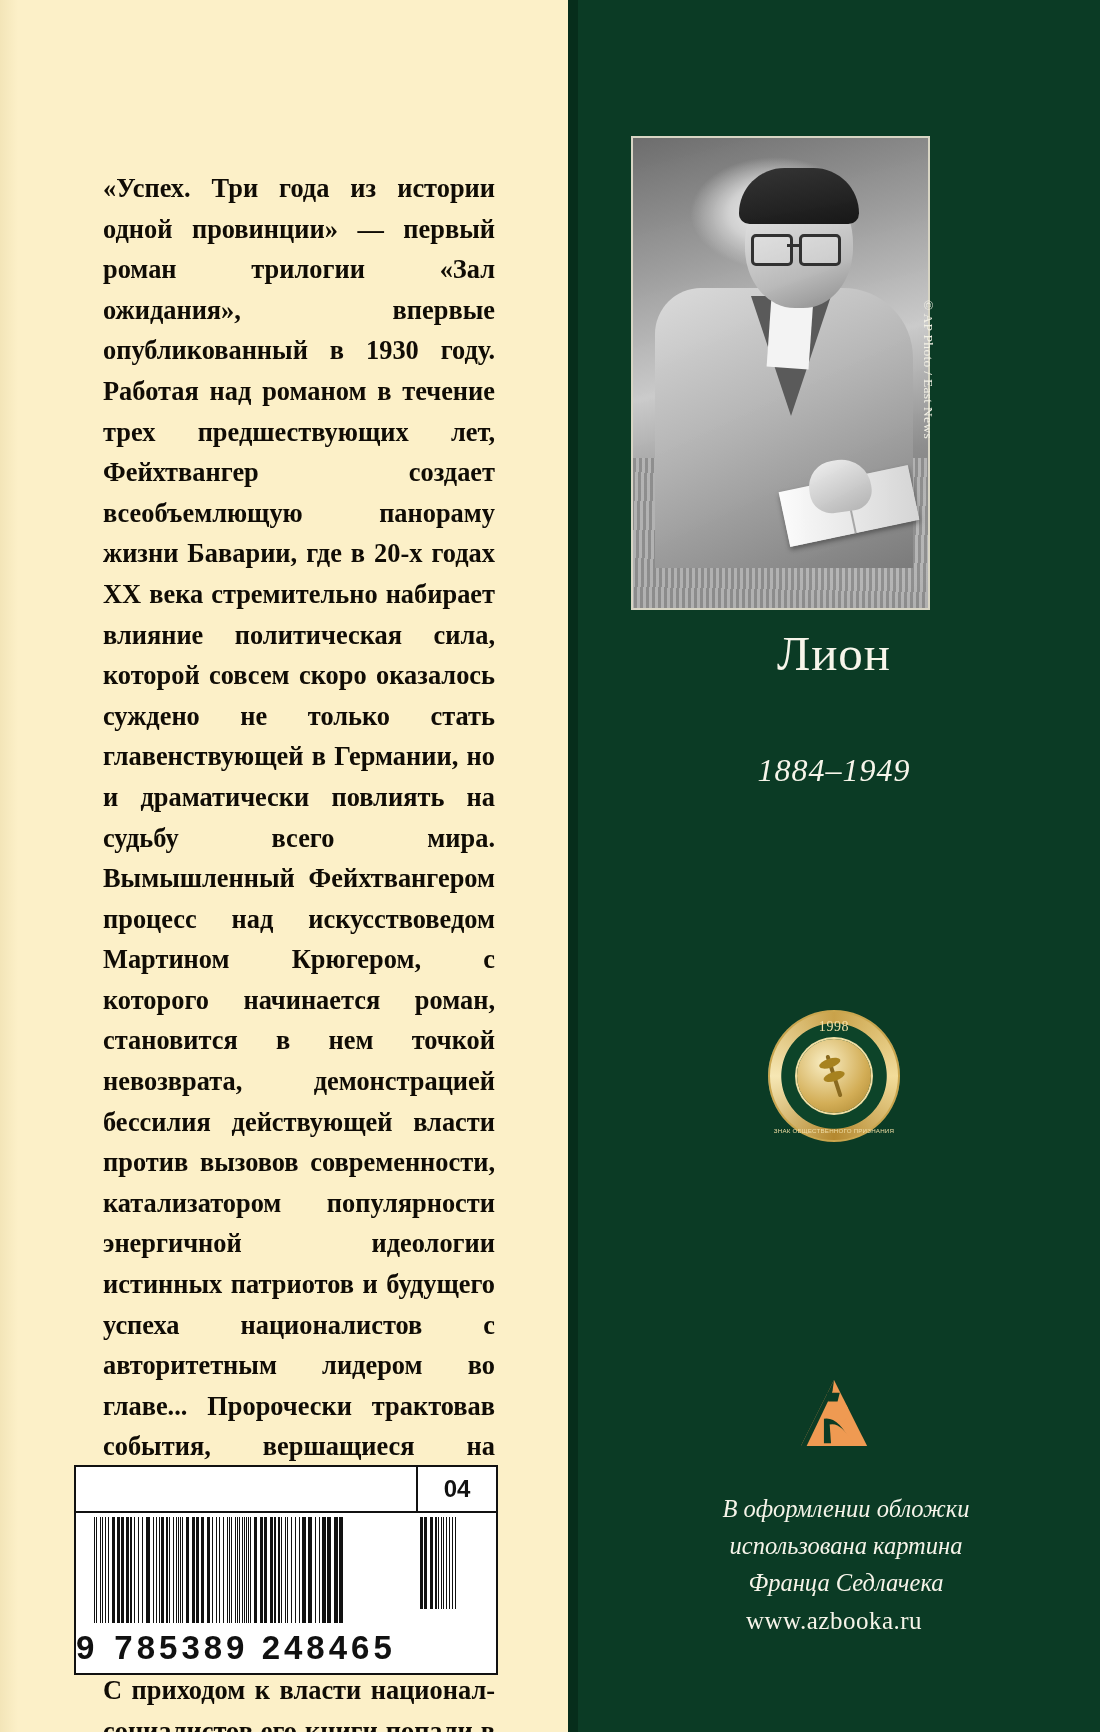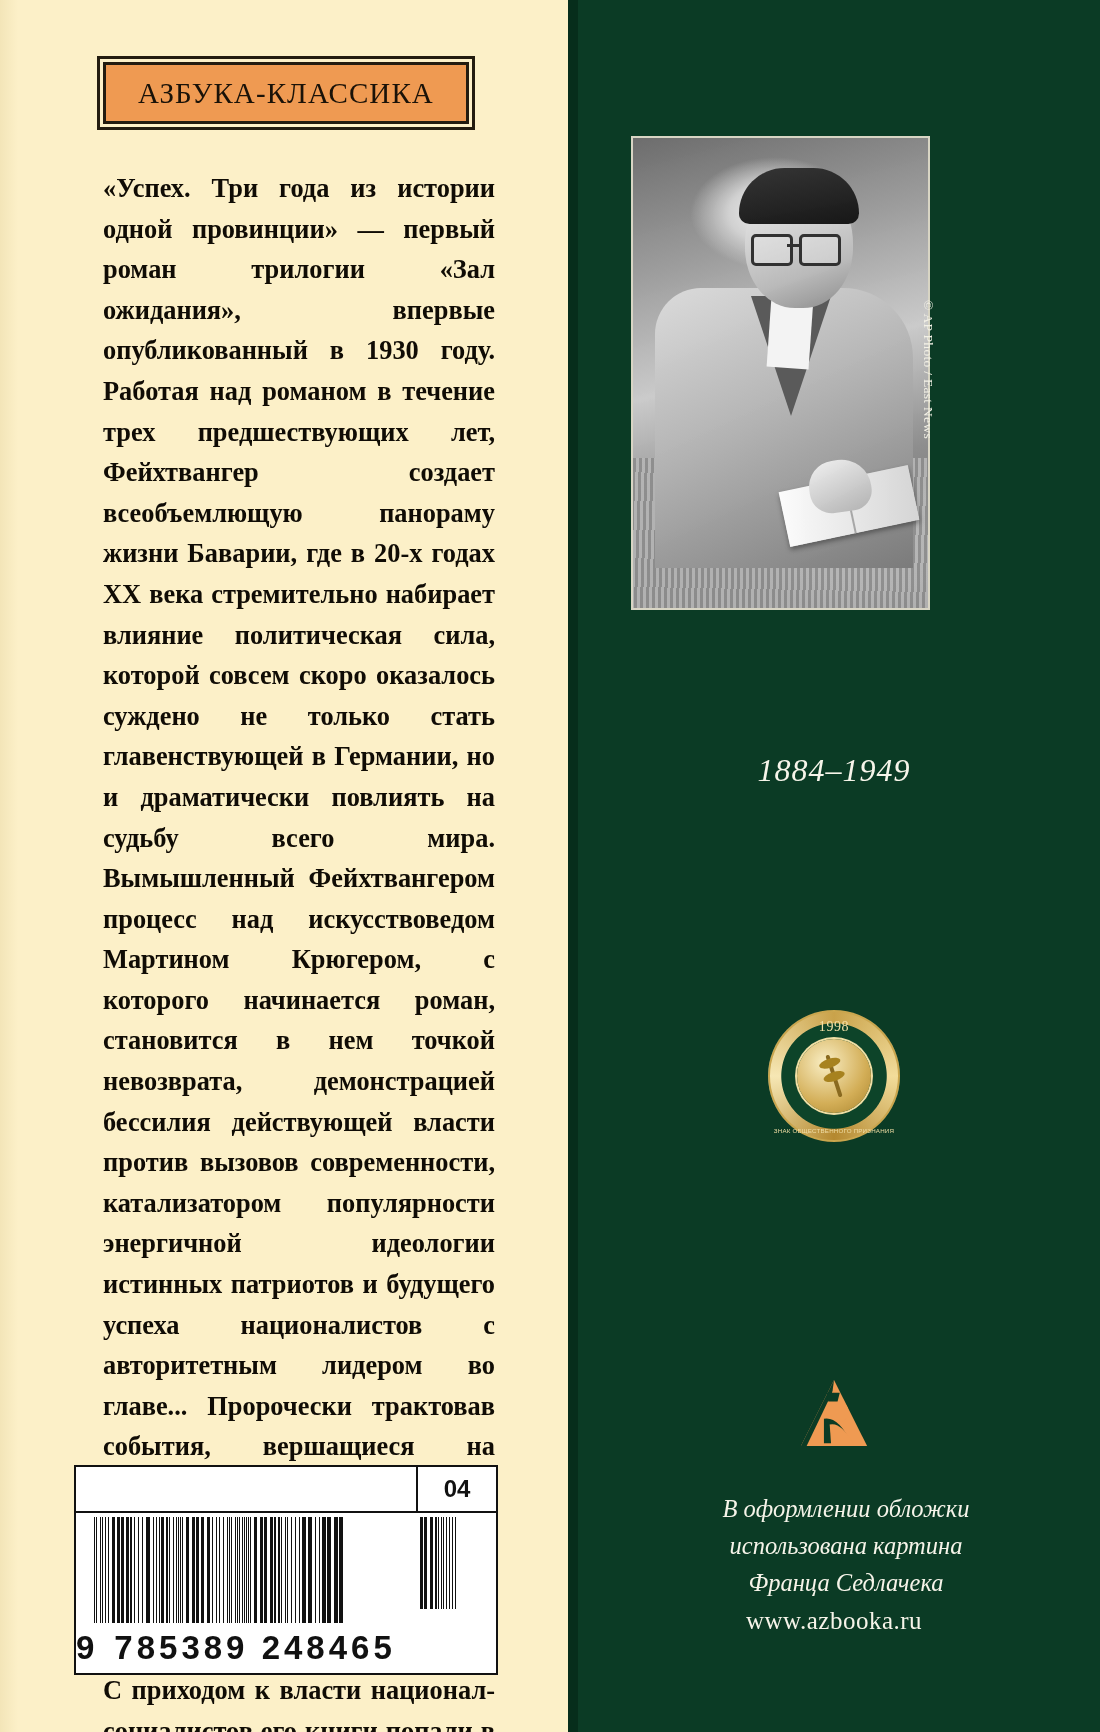--- a/index.html
+++ b/index.html
@@ -363,23 +363,20 @@
     letter-spacing:.5px;
   }
 </style>
 </head>
 <body>
 
 <div class="cover">
 
   <div class="back-panel">
 
-    <div class="series-badge">
-      <span>АЗБУКА-КЛАССИКА</span>
-    </div>
 
     <div class="annotation">
       <p>«Успех. Три года из истории одной провинции» — первый роман трилогии «Зал ожидания», впервые опубликованный в 1930 году. Работая над романом в течение трех предшествующих лет, Фейхтвангер создает всеобъемлющую панораму жизни Баварии, где в 20-х годах XX века стремительно набирает влияние политическая сила, которой совсем скоро оказалось суждено не только стать главенствующей в Германии, но и драматически повлиять на судьбу всего мира. Вымышленный Фейхтвангером процесс над искусствоведом Мартином Крюгером, с которого начинается роман, становится в нем точкой невозврата, демонстрацией бессилия действующей власти против вызовов современности, катализатором популярности энергичной идеологии истинных патриотов и будущего успеха националистов с авторитетным лидером во главе... Пророчески трактовав события, вершащиеся на политической арене родной Баварии, как трагические, Фейхтвангер вынужден был покинуть Мюнхен и начал писать «Успех» уже в Берлине. С приходом к власти национал-социалистов его книги попали в список подлежащих сожжению, а 25 августа 1933 года писатель был лишен немецкого гражданства.</p>
     </div>
 
     <div class="barcode-box">
       <div class="barcode-top">
         <div class="isbn-suffix">04</div>
       </div>
       <div class="bars" id="bars">
@@ -559,20 +556,21 @@
         <div class="p-glass-l"></div>
         <div class="p-glass-r"></div>
         <div class="p-bridge"></div>
         <div class="p-book"></div>
         <div class="p-hand"></div>
       </div>
     </div>
 
     <div class="photo-credit">© AP Photo / East News</div>
 
+    <div class="author-first">Лион</div>
     <div class="author-dates">1884–1949</div>
 
     <div class="seal">
       <div class="seal-year">1998</div>
       <div class="seal-inner">
         <div class="seal-wheat"></div>
       </div>
       <div class="seal-ring-text">ЗНАК ОБЩЕСТВЕННОГО ПРИЗНАНИЯ</div>
     </div>
 

